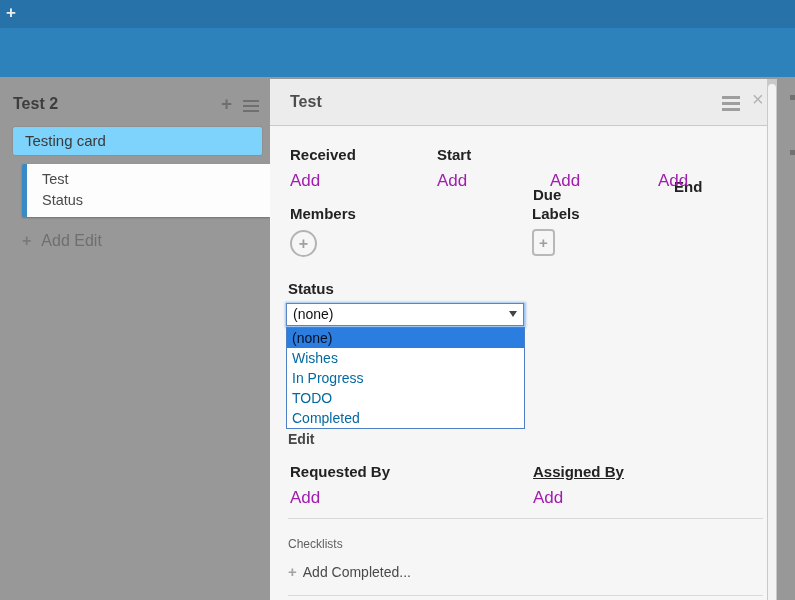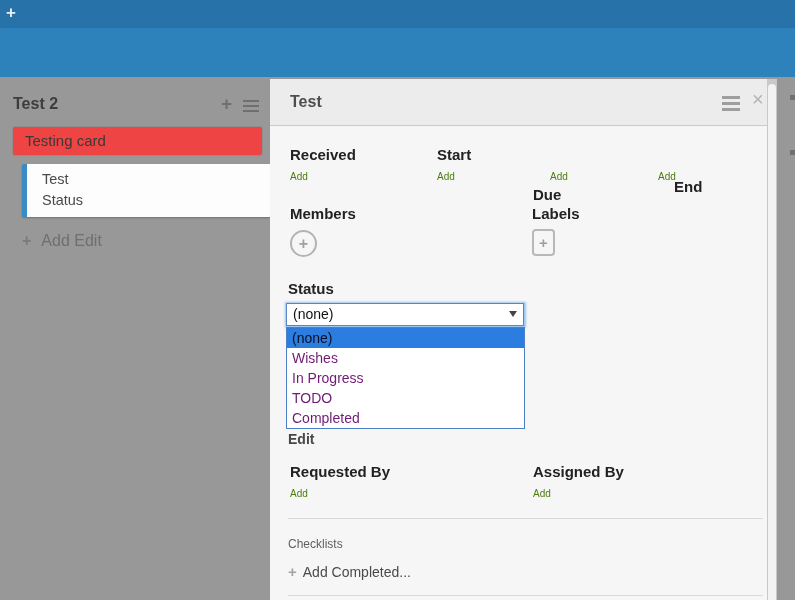--- a/index.html
+++ b/index.html
@@ -11,21 +11,21 @@
   .topbar-plus { position:absolute; left:6px; top:3px; font-size:17px; font-weight:bold; color:#e9eef3; cursor:pointer; }
   .board-header { position:absolute; left:0; top:28px; width:795px; height:49px; background:#2e82bb; }
   .board-canvas { position:absolute; left:0; top:77px; width:795px; height:523px; background:#989898; }
 
   
   .list-title { position:absolute; left:13px; top:95px; font-size:16px; font-weight:bold; color:#3d3d3d; }
   .list-plus { position:absolute; left:221px; top:93px; font-size:19px; font-weight:bold; color:#6f6f6f; cursor:pointer; }
   .list-menu { position:absolute; left:243px; top:100px; width:16px; cursor:pointer; }
   .list-menu .bar { height:2px; background:#6f6f6f; margin-bottom:3px; }
 
-  .minicard { position:absolute; left:12px; top:126px; width:251px; height:30px; background:#ef4444;
+  .minicard { position:absolute; left:12px; top:126px; width:251px; height:30px; background:#7dd3fc;
               border:1px solid #8f8f8f; border-radius:3px; font-size:15px; color:#3a3a3a;
               line-height:28px; padding-left:12px; cursor:pointer; }
   .minicard-selected { position:absolute; left:22px; top:164px; width:248px; height:53px; background:#fdfdfd;
               border-left:5px solid #3a8ac6; border-radius:2px 0 0 2px; box-shadow:0 1px 2px rgba(0,0,0,.25);
               padding:5px 0 0 15px; cursor:pointer; }
   .minicard-selected .line { font-size:14.5px; color:#4a4a4a; line-height:21px; }
 
   .add-card { position:absolute; left:22px; top:232px; display:flex; align-items:center; gap:10px; cursor:pointer; }
   .add-card .plus { font-size:16px; font-weight:bold; color:#7a7a7a; }
   .add-card .lbl { font-size:16px; color:#6f6f6f; }
@@ -35,37 +35,37 @@
   .panel-header { position:absolute; left:0; top:0; width:507px; height:47px; background:#ececec; border-bottom:1px solid #c9c9c9; }
   .panel-title { position:absolute; left:20px; top:14px; font-size:16px; font-weight:bold; color:#4d4d4d; cursor:pointer; }
   .panel-hamburger { position:absolute; left:452px; top:17px; width:18px; cursor:pointer; }
   .panel-hamburger .bar { height:2.5px; background:#9e9e9e; margin-bottom:3.5px; }
   .panel-close { position:absolute; left:482px; top:10px; font-size:20px; color:#b3b3b3; cursor:pointer; line-height:1; }
 
   .pscroll { position:absolute; left:497px; top:0; width:10px; height:521px; background:#c9c9c9; }
   .pscroll-thumb { position:absolute; left:1px; top:5px; width:8px; height:516px; background:#f3f3f3; border-radius:4px 4px 0 0; }
 
   .sec-label { position:absolute; font-size:15px; font-weight:bold; color:#222; }
-  .add-link { position:absolute; font-size:10px; color:#4d7c0f; cursor:pointer; }
+  .add-link { position:absolute; font-size:17px; color:#a21caf; cursor:pointer; }
 
   .member-btn { position:absolute; left:20px; top:151px; width:27px; height:27px; border:2px solid #b3b3b3;
                 border-radius:50%; color:#a0a0a0; font-size:16px; font-weight:bold; text-align:center;
                 line-height:23px; cursor:pointer; }
   .label-btn { position:absolute; left:262px; top:150px; width:23px; height:27px; border:2px solid #b8b8b8;
                border-radius:4px; color:#9e9e9e; font-size:15px; font-weight:bold; text-align:center;
                line-height:23px; cursor:pointer; }
 
   .status-select { position:absolute; left:16px; top:224px; width:238px; height:23px; background:#ffffff;
                    border:1px solid #5a85c4; box-shadow:0 0 2px 1.5px #9cc3ee; font-size:14px; color:#111;
                    line-height:21px; padding-left:6px; cursor:pointer; }
   .status-select .arrow { position:absolute; right:6px; top:7px; width:0; height:0;
                    border-left:4px solid transparent; border-right:4px solid transparent; border-top:6px solid #444; }
   .status-listbox { position:absolute; left:16px; top:248px; width:239px; background:#ffffff;
                     border:1px solid #4d7fc6; cursor:pointer; }
-  .status-option { height:20px; font-size:14px; color:#701a75; line-height:20px; padding-left:5px; }
+  .status-option { height:20px; font-size:14px; color:#0369a1; line-height:20px; padding-left:5px; }
   .status-option.selected { background:#2c7de0; color:#061026; }
 
   .edit-link { position:absolute; left:18px; top:352px; font-size:14px; color:#474747; cursor:pointer;font-weight:bold; }
 
   .divider { position:absolute; left:18px; width:475px; height:1px; background:#dadada; }
 
   .checklists-label { position:absolute; left:18px; top:458px; font-size:12px; color:#606060; }
   .add-checklist { position:absolute; left:18px; top:484px; display:flex; align-items:center; gap:6px; cursor:pointer; }
   .add-checklist .plus { font-size:15px; font-weight:bold; color:#a3a3a3; }
   .add-checklist .lbl { font-size:14px; color:#4a4a4a; }
@@ -136,21 +136,21 @@
     <div class="status-option selected">(none)</div>
     <div class="status-option">Wishes</div>
     <div class="status-option">In Progress</div>
     <div class="status-option">TODO</div>
     <div class="status-option">Completed</div>
   </div>
   <div class="edit-link">Edit</div>
 
   <div class="sec-label" style="left:20px; top:384px;">Requested By</div>
   <div class="add-link" style="left:20px; top:409px;">Add</div>
-  <div class="sec-label" style="left:263px; top:384px;">Assigned By</div>
+  <div class="sec-label" style="left:263px; top:384px;text-decoration:underline;">Assigned By</div>
   <div class="add-link" style="left:263px; top:409px;">Add</div>
 
   <div class="divider" style="top:439px;"></div>
 
   <div class="checklists-label">Checklists</div>
   <div class="add-checklist">
     <span class="plus">+</span>
     <span class="lbl">Add Completed...</span>
   </div>
 

